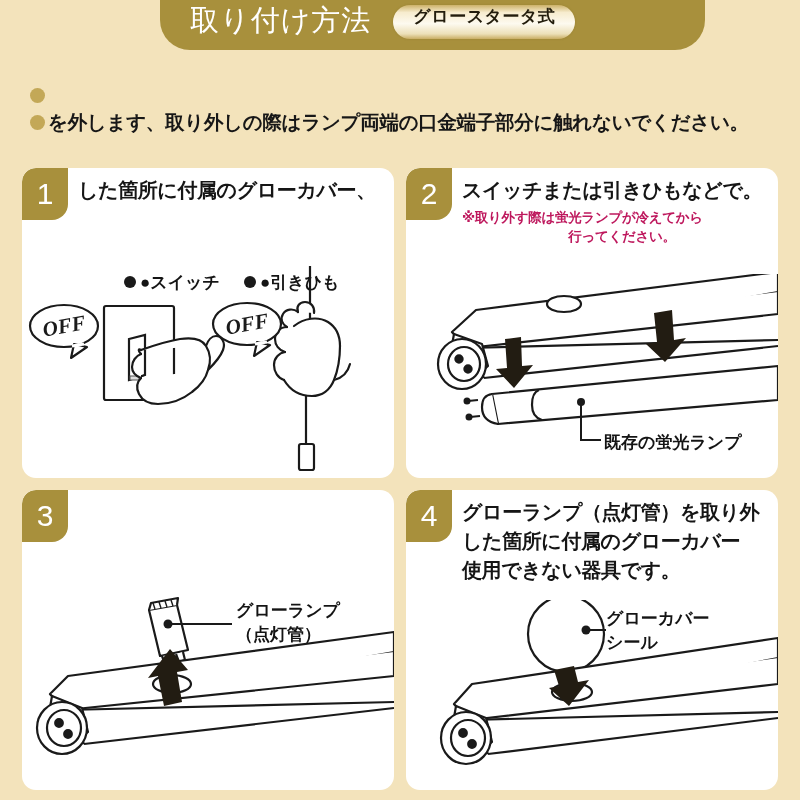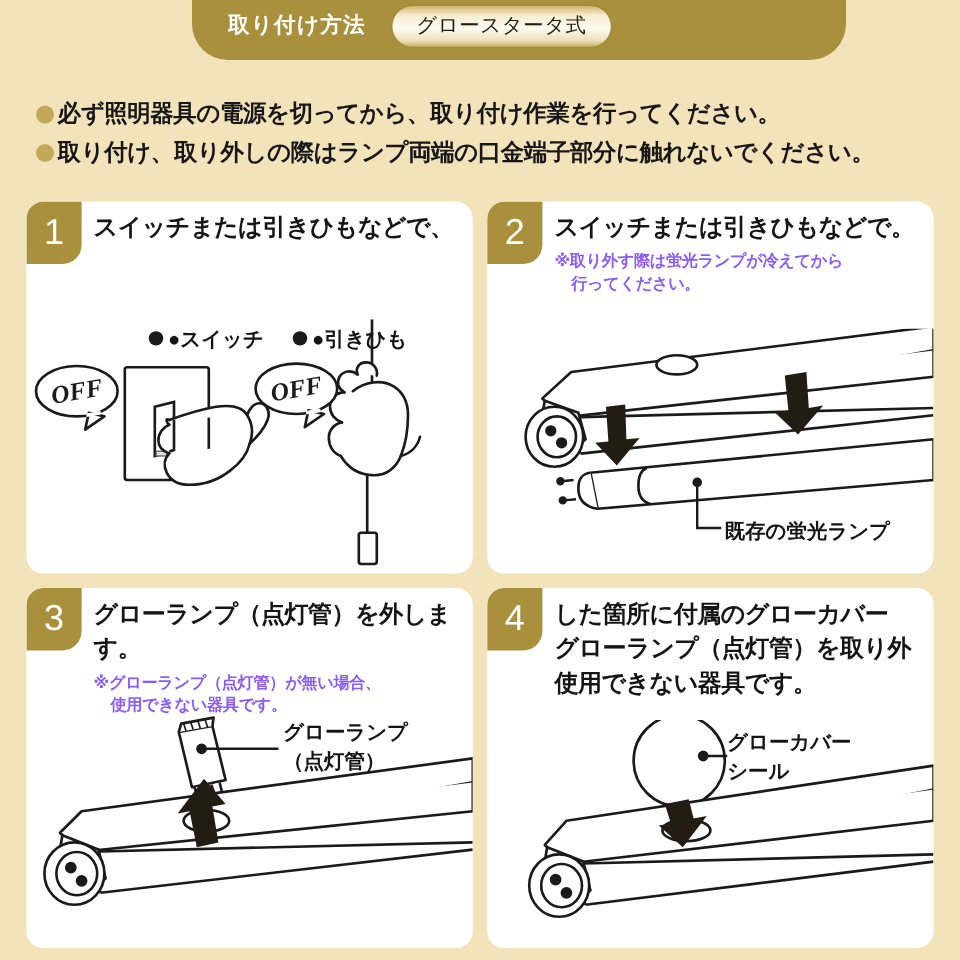--- a/index.html
+++ b/index.html
@@ -26,38 +26,38 @@
     background: #a8903c;
     border-radius: 0 0 30px 30px;
     display: flex;
     align-items: center;
     justify-content: flex-start;
     padding-left: 30px;
     box-sizing: border-box;
   }
   .header-title {
     color: #ffffff;
-    font-size: 18px;
-    font-weight: bold;
+    font-size: 29px;
+    font-weight: normal;
     letter-spacing: 1px;
     margin-top: 6px;
     white-space: nowrap;
   }
   .header-pill {
     margin-left: 22px;
     margin-top: 7px;
     height: 34px;
     border-radius: 17px;
     background: linear-gradient(180deg, #cdb26a 0%, #f7ecce 22%, #fdfaf0 55%, #ece0b8 85%, #c9ae64 100%);
     display: flex;
-    align-items: center;
     justify-content: center;
     padding: 0 20px;
     box-sizing: border-box;
     box-shadow: 0 0 2px rgba(120,100,40,.35);
+    font-weight: bold;
   }
   .header-pill span {
     font-size: 17px;
     color: #221c0c;
     white-space: nowrap;
     letter-spacing: .5px;
   }
 
   
   .notes {
@@ -131,26 +131,26 @@
   .card-title {
     font-size: 20px;
     line-height: 29px;
     font-weight: 600;
     letter-spacing: -0.4px;
     color: #151515;
   }
   .card-sub {
     font-size: 13.5px;
     line-height: 19px;
-    color: #8b5cf6;
+    color: #be185d;
     margin-top: 3px;
     font-weight: 600;
     letter-spacing: -0.3px;
   }
-  .card-sub .indent { display: block; padding-left: 14px; }
+  .card-sub .indent { display: block; padding-left: 14px; text-align: center; }
   .art { position: absolute; left: 0; right: 0; bottom: 0; }
   svg { display: block; }
   .lbl {
     font-family: "Liberation Sans", "DejaVu Sans", sans-serif;
     font-size: 17px;
     font-weight: 600;
     fill: #141414;
   }
   .off-txt {
     font-family: "Liberation Serif", "DejaVu Serif", serif;
@@ -166,36 +166,35 @@
 <div class="header-banner">
   <div class="header-title">取り付け方法</div>
   <div class="header-pill">
     <span>グロースタータ式</span>
   </div>
 </div>
 
 <div class="notes">
   <div class="note-row">
     <div class="note-dot"></div>
-    <div class="note-text">必ず照明器具の電源を切ってから、取り付け作業を行ってください。</div>
   </div>
   <div class="note-row">
     <div class="note-dot"></div>
-    <div class="note-text">取り付け、取り外しの際はランプ両端の口金端子部分に触れないでください。</div>
+    <div class="note-text">を外します、取り外しの際はランプ両端の口金端子部分に触れないでください。</div>
   </div>
 </div>
 
 <div class="grid">
 
   <div class="card">
     <div class="step-badge">
       <span>1</span>
     </div>
     <div class="card-head">
-      <div class="card-title">スイッチまたは引きひもなどで、</div>
+      <div class="card-title">した箇所に付属のグローカバー、</div>
     </div>
     <div class="art">
       <svg width="372" height="212" viewBox="0 0 372 212">
 
         <circle cx="108" cy="16" r="6" fill="#1a1a1a"></circle>
         <text class="lbl" x="118" y="22">●スイッチ</text>
         <circle cx="228" cy="16" r="6" fill="#1a1a1a"></circle>
         <text class="lbl" x="238" y="22">●引きひも</text>
 
         <g fill="none" stroke="#1a1a1a" stroke-width="2.2">
@@ -307,27 +306,20 @@
         </g>
         <text class="lbl" x="198" y="174">既存の蛍光ランプ</text>
       </svg>
     </div>
   </div>
 
   <div class="card">
     <div class="step-badge">
       <span>3</span>
     </div>
-    <div class="card-head">
-      <div class="card-title">グローランプ（点灯管）を外します。</div>
-      <div class="card-sub">
-        <span>※グローランプ（点灯管）が無い場合、</span>
-        <span class="indent">使用できない器具です。</span>
-      </div>
-    </div>
     <div class="art">
       <svg width="372" height="196" viewBox="0 0 372 196">
 
         <g fill="#fff" stroke="#1a1a1a" stroke-width="2.2" stroke-linejoin="round">
           <path d="M127 16 L155 11 L166 56 L138 62 Z"></path>
           <path d="M127 16 L129 9 L156 4 L155 11"></path>
           <path d="M131 9 L133 15 M137 8 L139 14 M143 7 L145 13 M149 6 L151 12" stroke-width="1.4"></path>
           <path d="M140 62 L143 70 L150 69 L148 61"></path>
           <path d="M154 60 L157 68 L163 66 L161 58"></path>
         </g>
@@ -361,22 +353,22 @@
         </g>
       </svg>
     </div>
   </div>
 
   <div class="card">
     <div class="step-badge">
       <span>4</span>
     </div>
     <div class="card-head">
+      <div class="card-title">グローランプ（点灯管）を取り外</div>
       <div class="card-title">した箇所に付属のグローカバー</div>
-      <div class="card-title">グローランプ（点灯管）を取り外</div>
       <div class="card-title">使用できない器具です。</div>
     </div>
     <div class="art">
       <svg width="372" height="190" viewBox="0 0 372 190">
 
         <circle cx="160" cy="34" r="38" fill="#fff" stroke="#1a1a1a" stroke-width="2.2"></circle>
 
         <g stroke="#1a1a1a" stroke-width="2" fill="none">
           <path d="M180 30 L200 30"></path>
           <circle cx="180" cy="30" r="4.5" fill="#1a1a1a" stroke="none"></circle>

